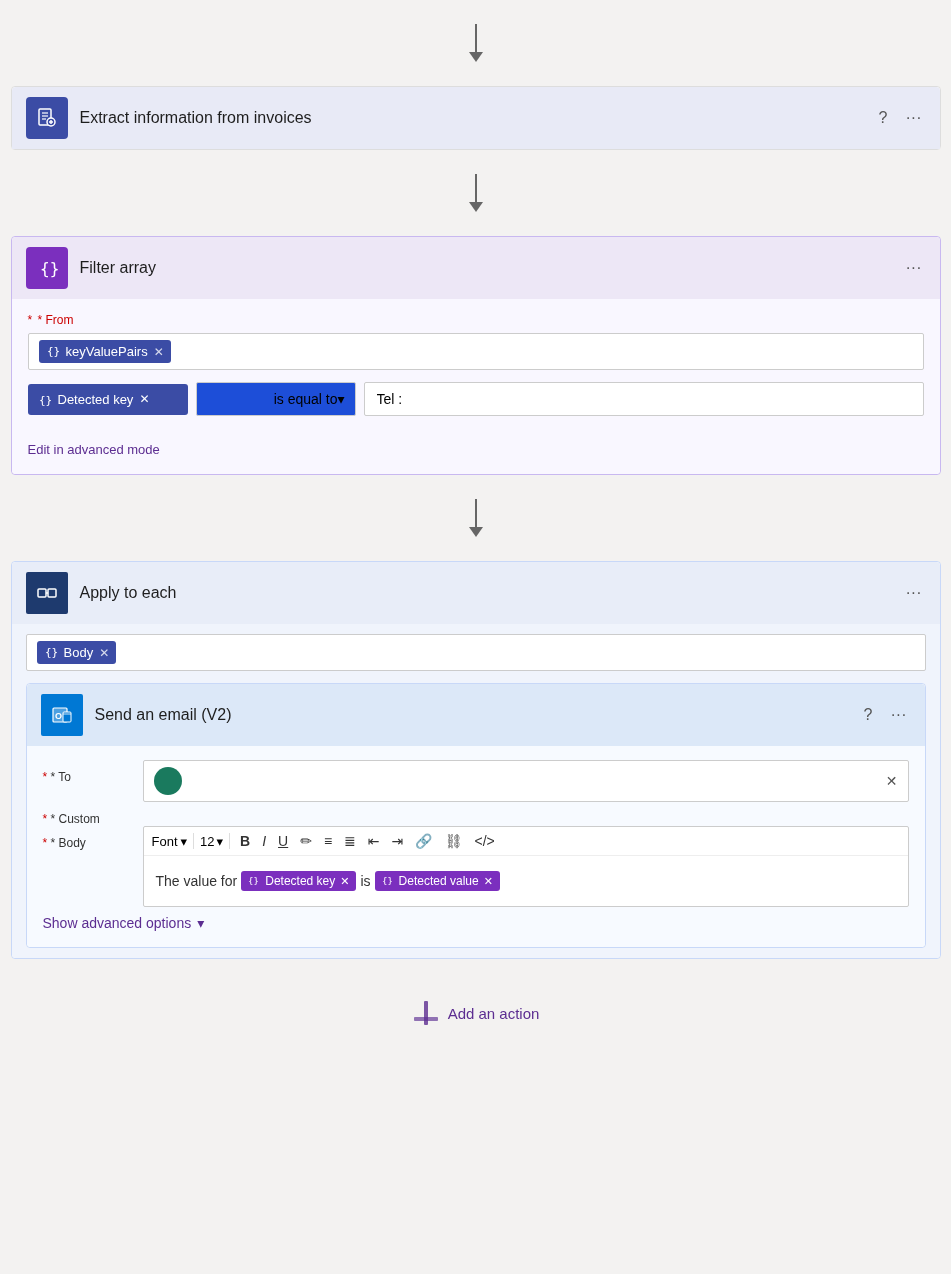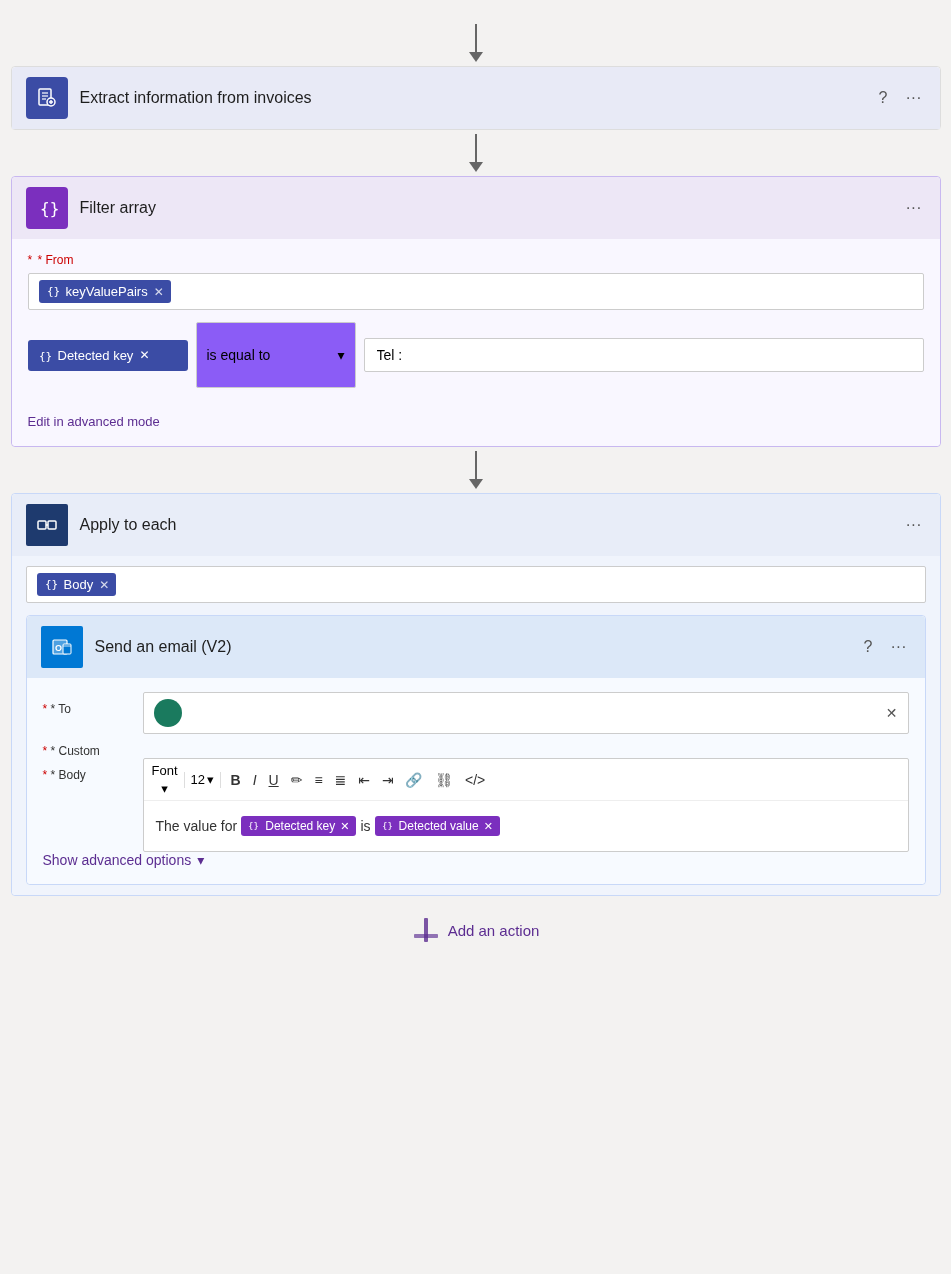--- a/index.html
+++ b/index.html
@@ -10,20 +10,21 @@
       min-height: 1274px;
       display: flex;
       justify-content: center;
       padding: 20px 0;
     }
     .flow-container {
       width: 930px;
       display: flex;
       flex-direction: column;
       align-items: center;
+      gap: 20px;
     }
     
     .arrow-down {
       display: flex;
       flex-direction: column;
       align-items: center;
       margin: 4px 0;
     }
     .arrow-line {
       width: 2px;
@@ -161,27 +162,27 @@
       color: #fff;
       border-radius: 3px;
       padding: 8px 10px;
       font-size: 13px;
       gap: 6px;
       min-width: 160px;
     }
     .condition-select {
       border: 1px solid #ccc;
       border-radius: 2px;
-      padding: 24px 10px;
-      background: #8b5cf6;
+      padding: 8px 10px;
+      background: #1d4ed8;
       font-size: 14px;
       min-width: 160px;
       display: flex;
       align-items: center;
-      justify-content: space-between;
+      justify-content: flex-end;
     }
     .condition-value {
       border: 1px solid #ccc;
       border-radius: 2px;
       padding: 8px 12px;
       background: #fff;
       font-size: 14px;
       flex: 1;
     }
     .edit-advanced-link {
@@ -284,21 +285,20 @@
       border-bottom: 1px solid #eee;
       gap: 4px;
       flex-wrap: wrap;
     }
     .rte-font-select {
       font-size: 13px;
       display: flex;
       align-items: center;
       gap: 3px;
       cursor: pointer;
-      flex-direction: column;
     }
     .rte-size-select {
       font-size: 13px;
       display: flex;
       align-items: center;
       gap: 2px;
       cursor: pointer;
     }
     .rte-btn {
       background: none;
@@ -349,20 +349,21 @@
     }
 
     
     .show-advanced {
       display: flex;
       align-items: center;
       gap: 6px;
       color: #5c2d91;
       font-size: 14px;
       cursor: pointer;
+      margin-top: 8px;
     }
 
     
     .apply-inner {
       background: #f0f4fc;
       padding: 10px 14px;
       border-radius: 0 0 4px 4px;
     }
 
     

